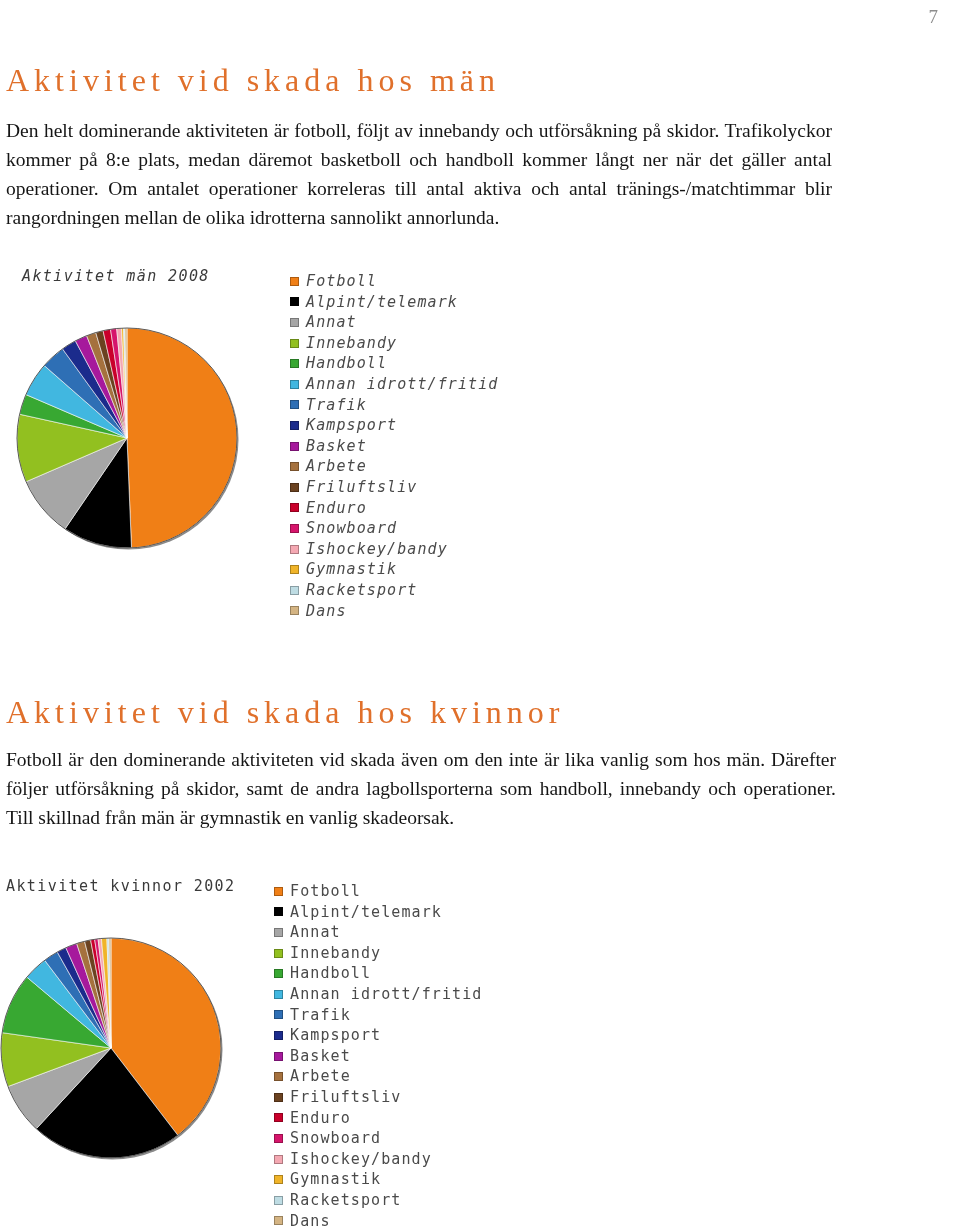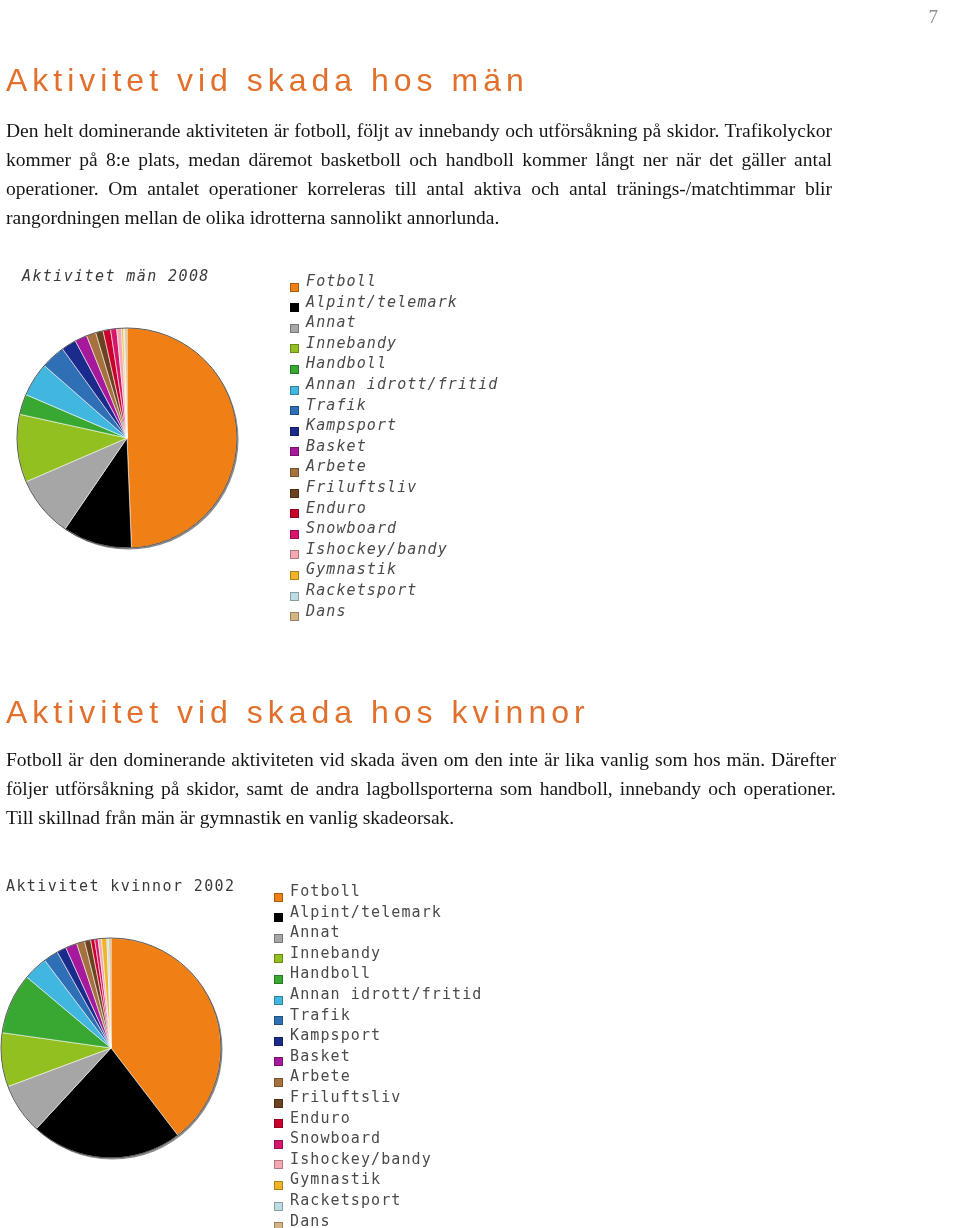--- a/index.html
+++ b/index.html
@@ -13,21 +13,21 @@
   }
   .page-number{
     position:absolute;
     top:6px;right:22px;
     font-family:"Liberation Serif", serif;
     font-size:19px;
     color:#8d8d8d;
   }
   .section{position:relative;}
   .h1{
-    font-family:Liberation Sans, sans-serif;
+    font-family:Liberation Serif, serif;
     font-size:32px;
     font-weight:400;
     letter-spacing:5px;
     color:#E0702B;
     margin:0;
     padding:0;
     white-space:nowrap;
   }
   .body-text{
     font-family:"Liberation Serif", serif;
@@ -53,21 +53,21 @@
   .legend{
     position:absolute;
     font-family:"DejaVu Sans Mono", monospace;
     font-size:15px;
     letter-spacing:1.1px;
     color:#4a4a4a;
     line-height:20.6px;
   }
   .legend-row{
     display:flex;
-    align-items:flex-end;
+    align-items:center;
     height:20.6px;
     white-space:nowrap;
   }
   .swatch{
     width:9px;height:9px;
     margin-right:7px;
     flex:0 0 auto;
     border:1px solid rgba(0,0,0,0.28);
     box-sizing:border-box;
   }

